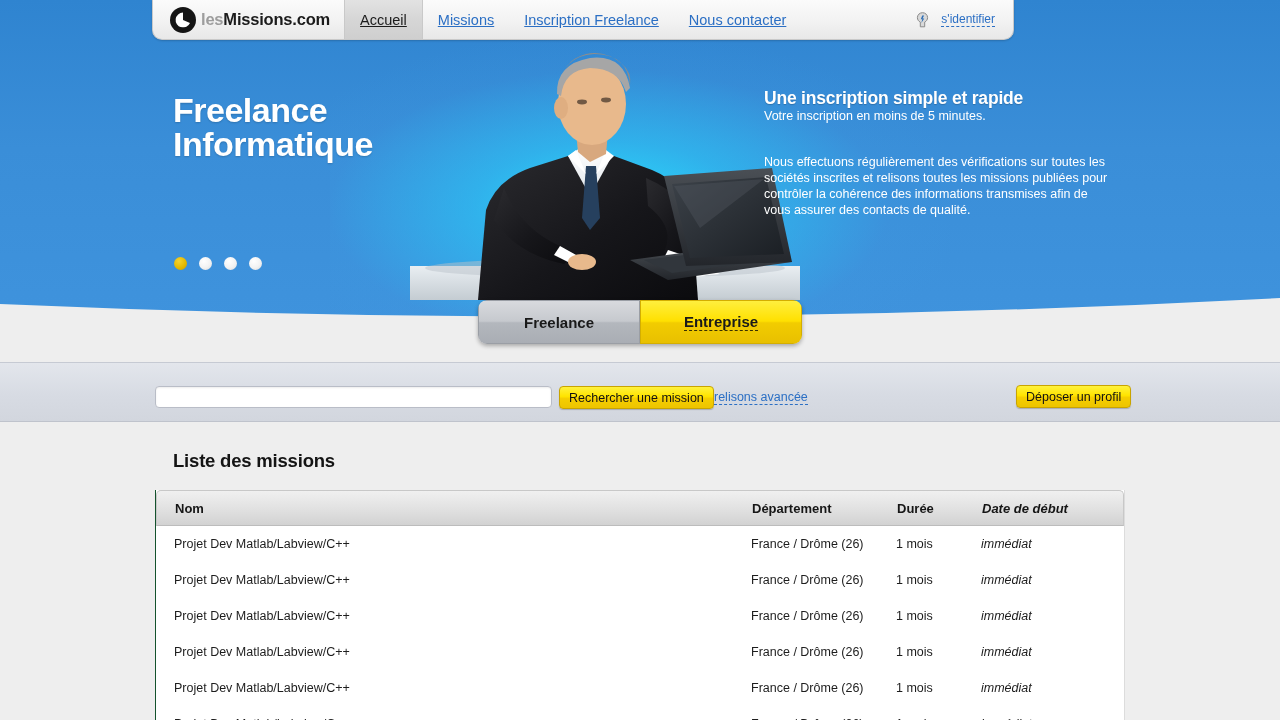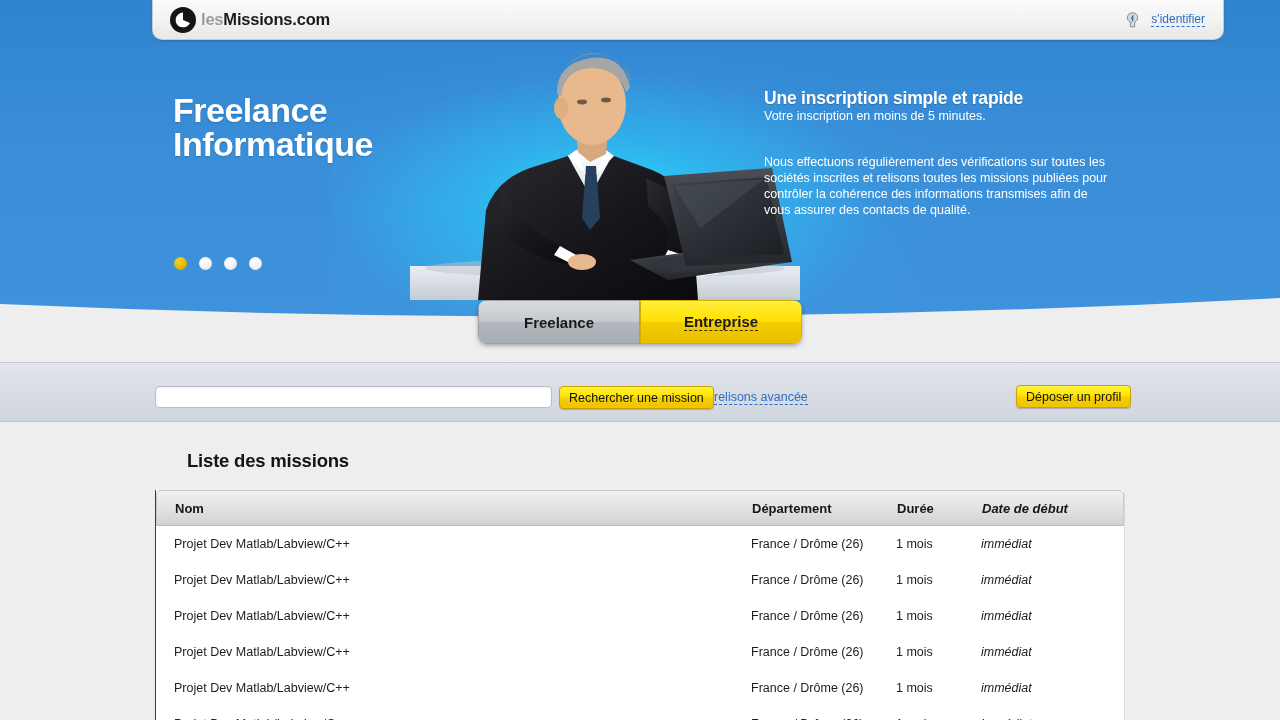--- a/index.html
+++ b/index.html
@@ -20,21 +20,21 @@
   .hero-glow {
     position: absolute; left: 330px; top: 40px; width: 620px; height: 280px;
     background: radial-gradient(ellipse at 45% 60%, rgba(40,225,255,0.95) 0%, rgba(40,205,250,0.55) 28%, rgba(60,160,230,0.12) 58%, rgba(60,150,225,0) 75%);
   }
   .hero-curve {
     position: absolute; left: 0; bottom: 0; width: 1280px; height: 50px;
   }
 
   
   .header {
-    position: absolute; left: 152px; top: 0; width: 1072px; height: 40px;
+    position: absolute; left: 152px; top: 0; width: 862px; height: 40px;
     background: linear-gradient(180deg, #fbfbfb 0%, #f2f2f2 55%, #e8e8e8 100%);
     border: 1px solid #c9c9c9; border-top: none;
     border-bottom-left-radius: 10px; border-bottom-right-radius: 10px;
     display: flex; align-items: stretch;
     box-shadow: 0 1px 2px rgba(0,0,0,0.18);
     z-index: 20;
   }
   .logo-zone {
     display: flex; align-items: center; padding: 0 14px 0 16px;
     border-bottom-left-radius: 10px;
@@ -141,21 +141,21 @@
   .btn-search { position: absolute; left: 559px; top: 386px; height: 23px; padding: 0 9px; }
   .adv-link {
     position: absolute; left: 714px; top: 390px;
     font-size: 12.5px; color: #2b6fc4;
     border-bottom: 1px dashed #2b6fc4; cursor: pointer;
   }
   .btn-depot { position: absolute; left: 1016px; top: 385px; height: 23px; padding: 0 9px; }
 
   
   .section-title {
-    position: absolute; left: 187px; top: 450px;
+    position: absolute; left: 173px; top: 450px;
     font-size: 18.5px; font-weight: bold; color: #141414; letter-spacing: -0.2px;
   }
   .table-wrap {
     position: absolute; left: 155px; top: 490px; width: 970px; height: 230px;
     background: #ffffff;
     border-left: 1px solid #14532d; border-right: 1px solid #dcdcdc;
   }
   .thead {
     display: flex; height: 36px; align-items: center;
     background: linear-gradient(180deg, #f0f0f0 0%, #e2e2e2 50%, #d2d2d2 100%);
@@ -273,20 +273,26 @@
   <div class="logo-zone">
     <svg class="logo-mark" viewBox="0 0 28 28">
       <circle cx="14" cy="14" r="13" fill="#151515"></circle>
       <path d="M14 6.5 A7.5 7.5 0 1 0 21 17 L14 14 Z" fill="#ffffff"></path>
       <path d="M14 6.5 A7.5 7.5 0 0 1 21.2 12.2 L14 12.2 Z" fill="#151515"></path>
       <path d="M5.5 17.5 A9.2 9.2 0 0 0 22.5 18.5 L22.5 22 L5.5 21 Z" fill="#151515"></path>
     </svg>
     <div class="logo-text"><span class="les">les</span><span>Missions.com</span></div>
   </div>
 
+  <div class="nav">
+    <div class="nav-item active">Accueil</div>
+    <div class="nav-item">Missions</div>
+    <div class="nav-item">Inscription Freelance</div>
+    <div class="nav-item">Nous contacter</div>
+  </div>
 
   <div class="login-zone">
     <svg class="key-icon" viewBox="0 0 13 16">
       <path d="M6.5 0.7 C3.6 0.7 1.4 2.9 1.4 5.6 C1.4 7.6 2.6 9.3 4.3 10.1 L4.3 14.8 L8.7 14.8 L8.7 10.1 C10.4 9.3 11.6 7.6 11.6 5.6 C11.6 2.9 9.4 0.7 6.5 0.7 Z" fill="#d9d9d9" stroke="#8a8a8a" stroke-width="1"></path>
       <path d="M6.2 3.6 L8.1 3.6 L6.6 6.4 L8.3 6.4 L5.3 11 L6.3 7.3 L4.8 7.3 Z" fill="#2f6fb5"></path>
     </svg>
     <span class="login-link">s'identifier</span>
   </div>
 </div>
 

